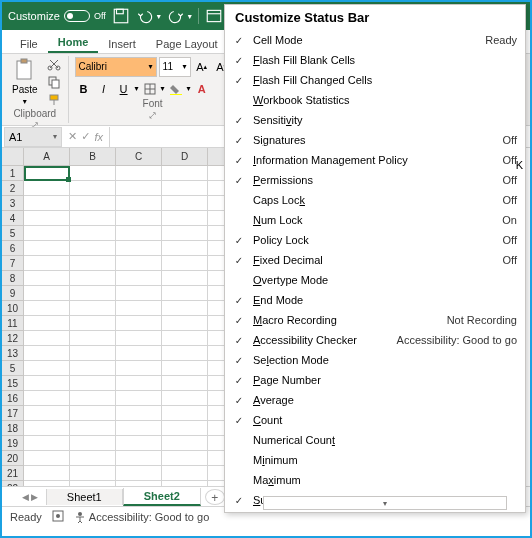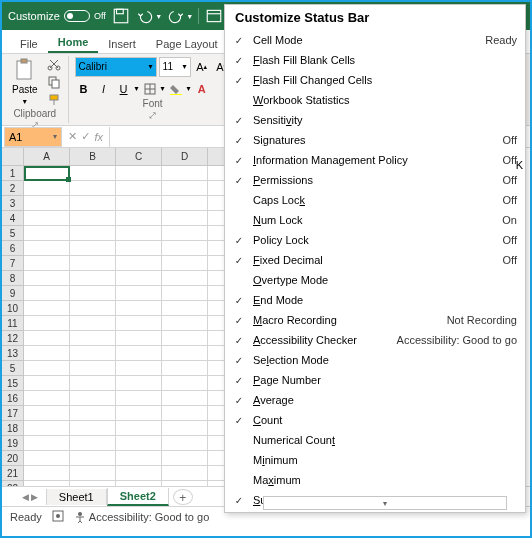--- a/index.html
+++ b/index.html
@@ -28,28 +28,28 @@
 .rgroup-label { font-size: 10px; color: #666; padding-bottom: 2px; display: flex; align-items: center; gap: 2px; flex-direction: column; }
 .rgroup-label .corner { font-size: 8px; color: #666; cursor: pointer; }
 
 .paste-btn { display: flex; flex-direction: column; align-items: center; gap: 2px; padding: 2px 4px; cursor: pointer; }
 .paste-btn svg { width: 22px; height: 24px; }
 .paste-btn span { font-size: 10px; }
 .clip-small { display: flex; flex-direction: column; gap: 2px; }
 .clip-small div { width: 16px; height: 16px; cursor: pointer; display: flex; align-items: center; justify-content: center; }
 
 .font-row { display: flex; align-items: center; gap: 2px; }
-.font-select { width: 82px; height: 20px; border: 1px solid #c8c6c4; background: #0ea5e9; font-size: 10px; padding: 0 3px; display: flex; align-items: center; justify-content: space-between; cursor: pointer; }
+.font-select { width: 82px; height: 20px; border: 1px solid #c8c6c4; background: #fdba74; font-size: 10px; padding: 0 3px; display: flex; align-items: center; justify-content: space-between; cursor: pointer; }
 .size-select { width: 32px; height: 20px; border: 1px solid #c8c6c4; background: #fff; font-size: 10px; padding: 0 3px; display: flex; align-items: center; justify-content: space-between; cursor: pointer; }
 .font-btn { width: 18px; height: 18px; display: flex; align-items: center; justify-content: center; cursor: pointer; font-size: 11px; }
 .font-group-inner { display: flex; flex-direction: column; gap: 3px; align-items: flex-start; }
 
 
 .formula-row { height: 22px; display: flex; align-items: center; border-bottom: 1px solid #d4d4d4; }
-.name-box { width: 58px; height: 20px; border: 1px solid #d4d4d4; margin-left: 2px; padding: 0 4px; font-size: 11px; display: flex; align-items: center; justify-content: space-between; background: #fdba74; }
+.name-box { width: 58px; height: 20px; border: 1px solid #d4d4d4; margin-left: 2px; padding: 0 4px; font-size: 11px; display: flex; align-items: center; justify-content: space-between; background: #e5e5e5; }
 .name-box .dd { font-size: 8px; color: #666; }
 .fbar-btns { display: flex; align-items: center; gap: 4px; padding: 0 6px; color: #999; font-size: 11px; }
 .fbar { flex: 1; height: 20px; border-left: 1px solid #d4d4d4; }
 
 
 .grid-wrap { display: flex; height: 338px; overflow: hidden; }
 .grid-rows { width: 22px; background: #e6e6e6; }
 .grid-corner { height: 18px; background: #e6e6e6; border-right: 1px solid #c8c6c4; border-bottom: 1px solid #c8c6c4; }
 .grid-rowhead { height: 15px; border-right: 1px solid #c8c6c4; border-bottom: 1px solid #c8c6c4; font-size: 10px; text-align: center; line-height: 15px; color: #333; background: #e6e6e6; }
 .grid-main { flex: 1; }
@@ -57,21 +57,21 @@
 .grid-colhead { width: 46px; border-right: 1px solid #c8c6c4; border-bottom: 1px solid #c8c6c4; font-size: 10px; text-align: center; line-height: 18px; background: #e6e6e6; color: #333; }
 .grid-row { display: flex; height: 15px; }
 .grid-cell { width: 46px; border-right: 1px solid #d4d4d4; border-bottom: 1px solid #d4d4d4; background: #fff; }
 .grid-cell.selected { border: 2px solid #217346; position: relative; }
 .grid-cell.selected::after { content:""; position:absolute; right:-3px; bottom:-3px; width:5px; height:5px; background:#217346; }
 
 
 .sheet-tabs { height: 20px; display: flex; align-items: center; border-top: 1px solid #d4d4d4; padding-left: 20px; gap: 0; }
 .sheet-nav { display: flex; gap: 2px; padding-right: 8px; color: #888; font-size: 9px; }
 .sheet-nav span { cursor: pointer; }
-.sheet-tab { padding: 2px 12px; font-size: 11px; border-right: 1px solid #d4d4d4; border-left: 1px solid #d4d4d4; cursor: pointer; background: #f3f2f1; }
+.sheet-tab { padding: 2px 20px; font-size: 11px; border-right: 1px solid #d4d4d4; border-left: 1px solid #d4d4d4; cursor: pointer; background: #f3f2f1; }
 .sheet-tab.active { background: #fff; color: #217346; font-weight: 600; border-bottom: 2px solid #217346; }
 .sheet-add { width: 20px; text-align: center; cursor: pointer; color: #666; font-size: 12px; border:1px solid #d4d4d4; border-radius:50%; margin-left:4px; line-height:16px; height:16px;}
 
 
 .statusbar { height: 20px; border-top: 1px solid #d4d4d4; display: flex; align-items: center; padding: 0 8px; gap: 10px; font-size: 11px; color: #444; }
 .statusbar .acc { display: flex; align-items: center; gap: 3px; }
 
 
 .ctx-menu { position: absolute; left: 222px; top: 2px; width: 302px; background: #fff; border: 1px solid #c8c6c4; box-shadow: 2px 2px 6px rgba(0,0,0,0.2); z-index: 100; font-size: 11px; padding-bottom: 2px;}
 .ctx-title { padding: 5px 10px; font-weight: 600; font-size: 13px; }

